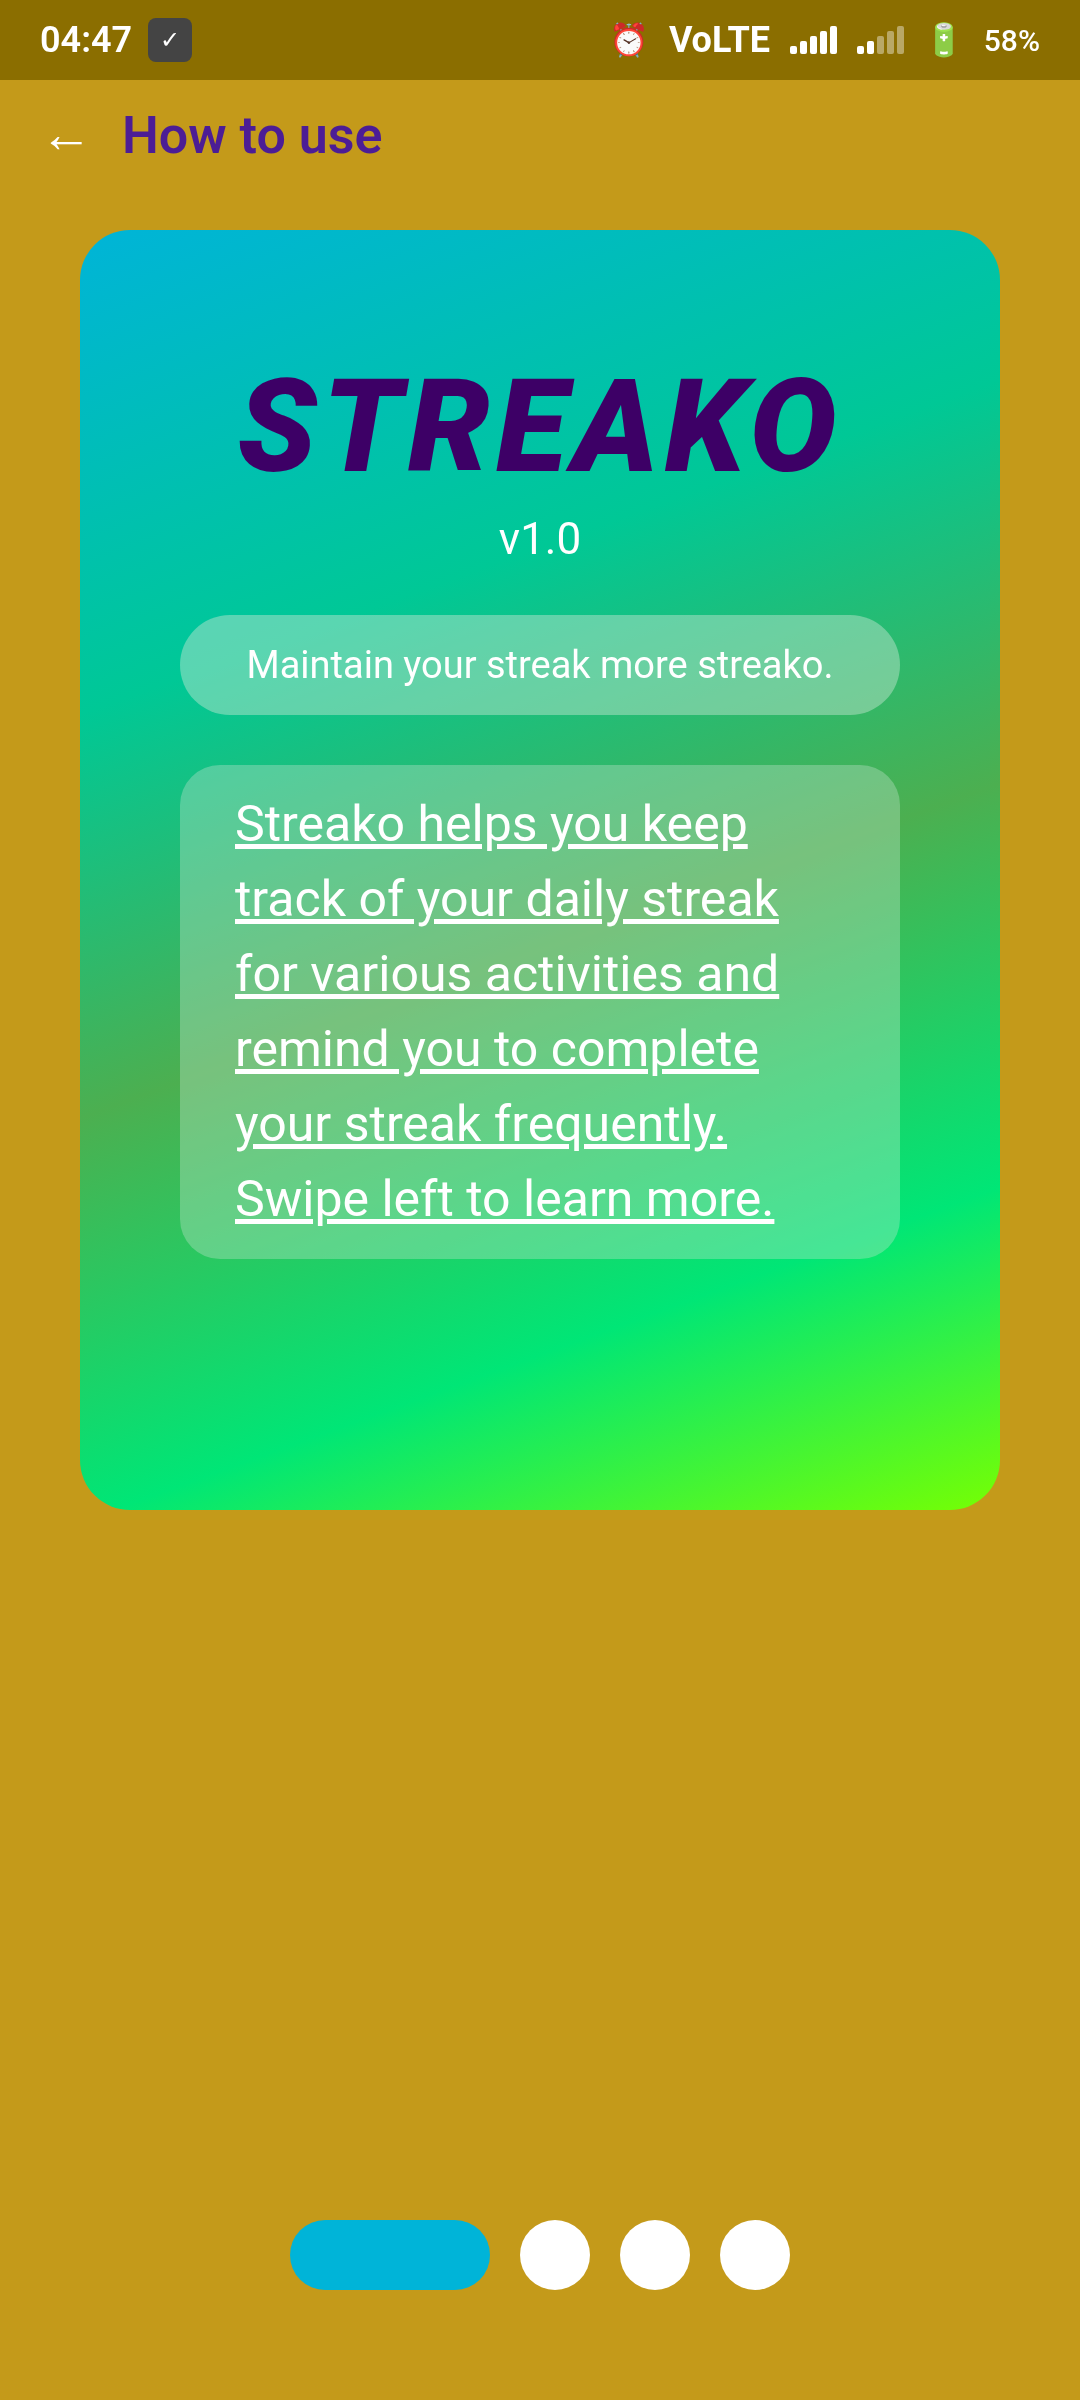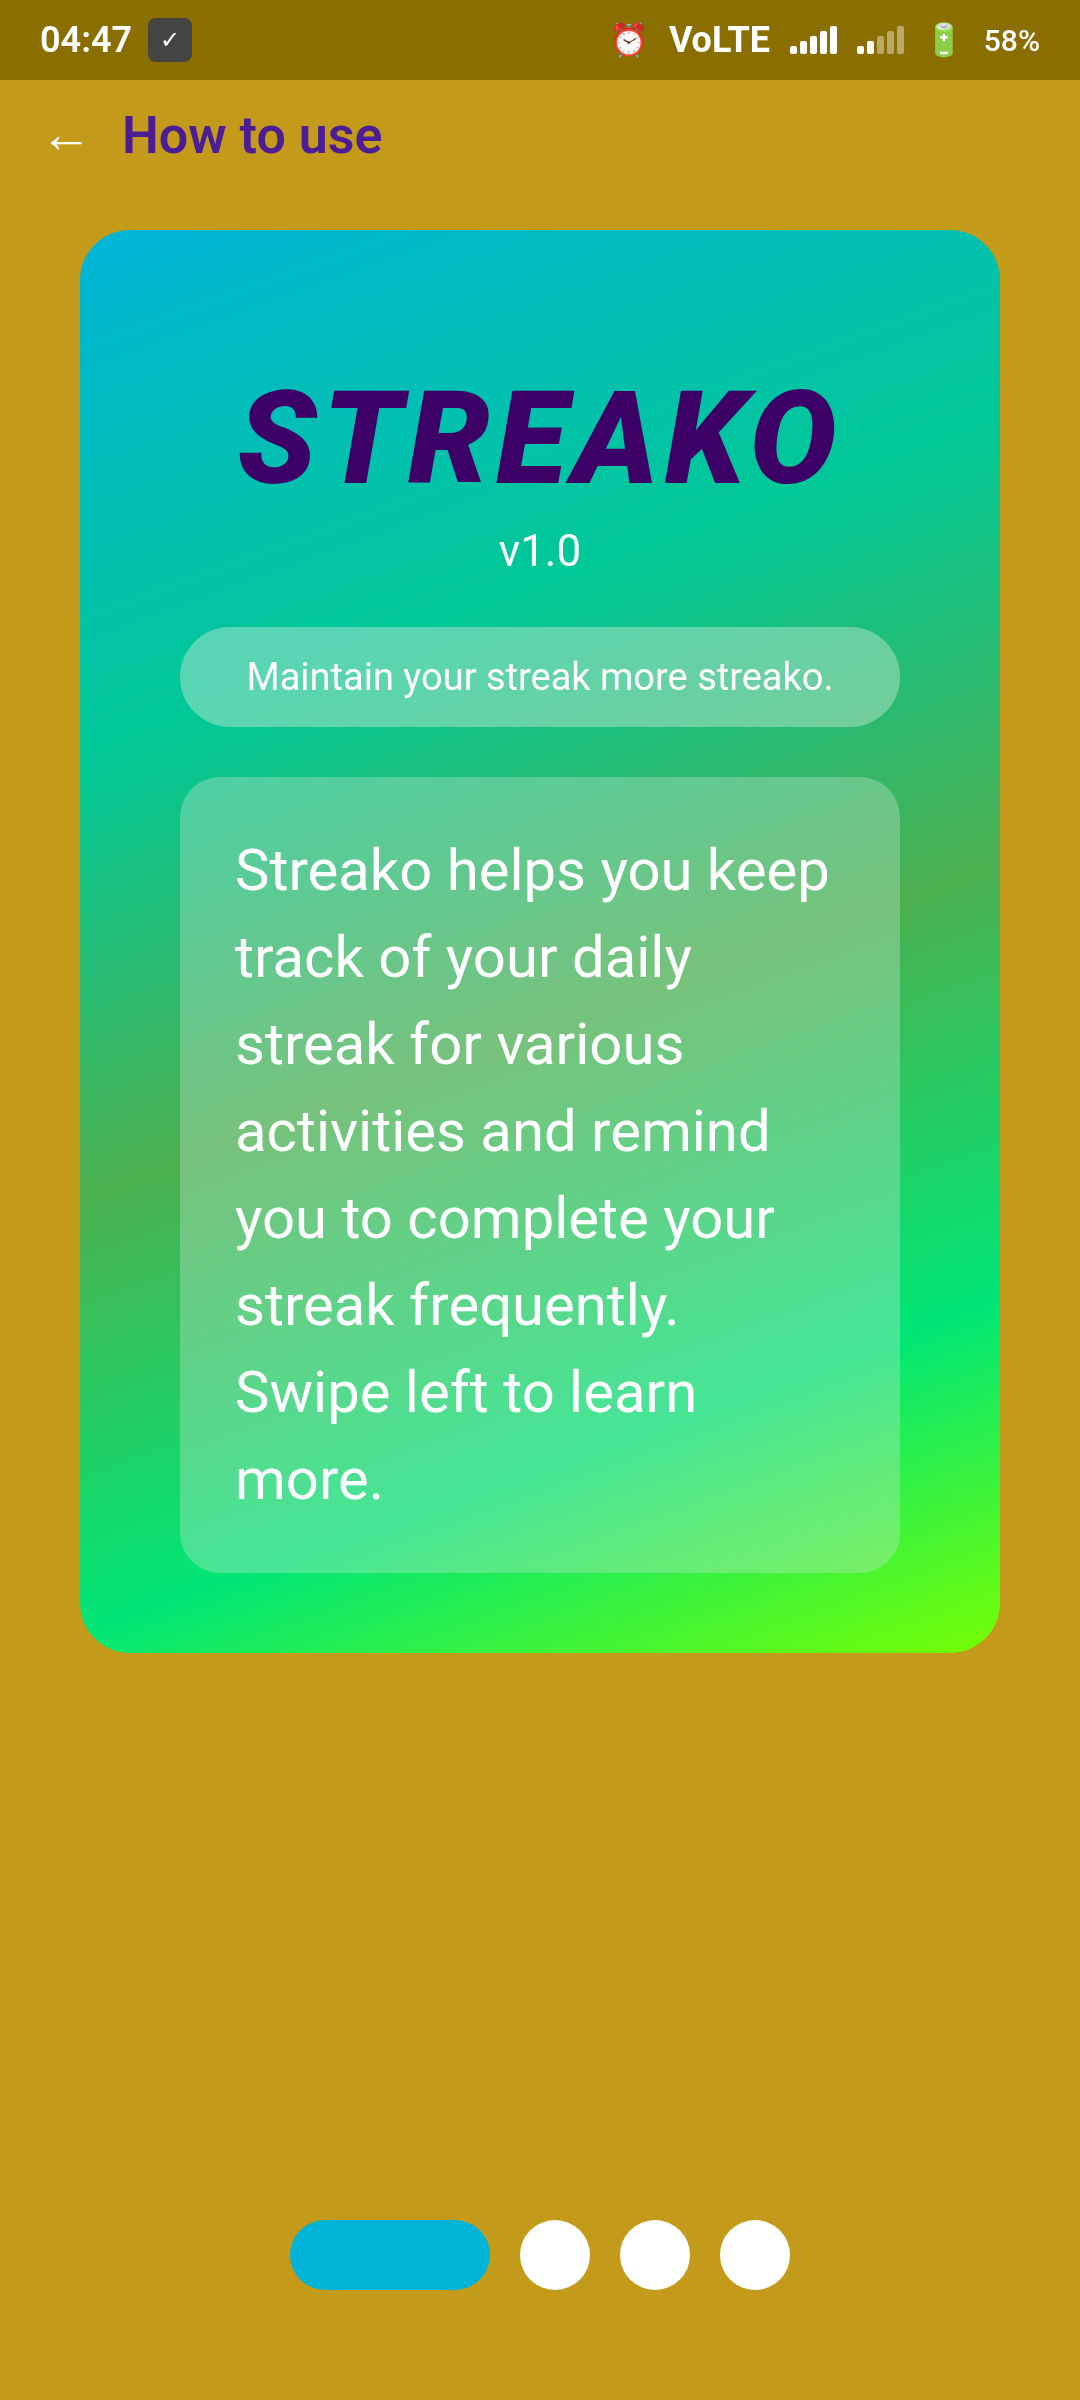--- a/index.html
+++ b/index.html
@@ -125,21 +125,21 @@
       gap: 50px;
       position: relative;
     }
 
     .app-logo-title {
       color: #3D0066;
       font-size: 130px;
       font-weight: 900;
       letter-spacing: 6px;
       text-align: center;
-      margin-top: 52px;
+      margin-top: 40px;
       font-style: italic;
     }
 
     .version-text {
       color: white;
       font-size: 44px;
       margin-top: -40px;
       font-weight: 400;
     }
 
@@ -150,26 +150,27 @@
       color: white;
       font-size: 38px;
       font-weight: 400;
       text-align: center;
       width: 90%;
     }
 
     .description-box {
       background: rgba(200, 230, 210, 0.35);
       border-radius: 40px;
-      padding: 50px 55px;
-      color: white;
-      font-size: 58px;
+      padding: 22px 55px;
+      color: white;
+      font-size: 50px;
       font-weight: 400;
       line-height: 1.5;
       width: 90%;
+      text-decoration: underline;
     }
 
     
     .pagination {
       position: absolute;
       bottom: 110px;
       left: 0;
       width: 100%;
       display: flex;
       justify-content: center;

